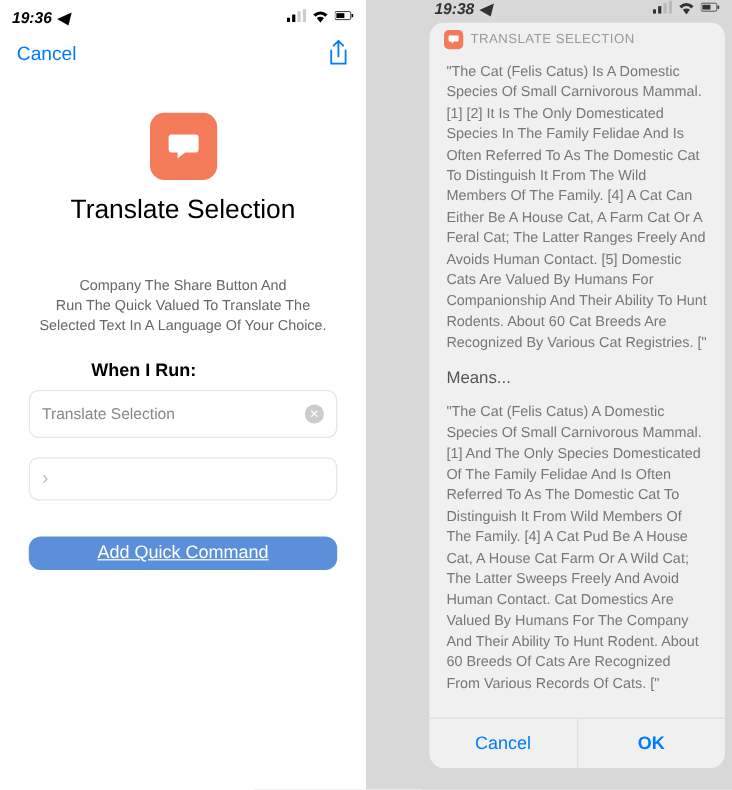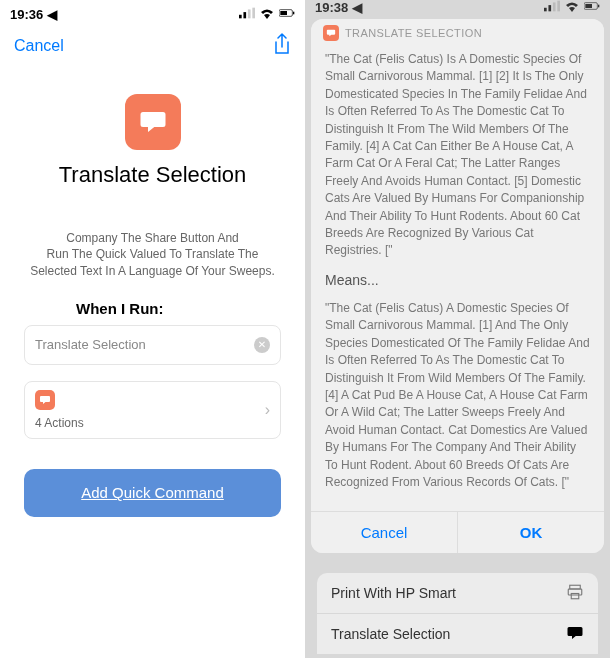--- a/index.html
+++ b/index.html
@@ -1,20 +1,20 @@
 <!DOCTYPE html>
 <html><head>
 <meta charset="utf-8">
 <style>
 * { margin: 0; padding: 0; box-sizing: border-box; font-family: -apple-system, BlinkMacSystemFont, "Segoe UI", sans-serif; }
 body { background: #fff; width: 610px; height: 658px; overflow: hidden; display: flex; }
 .screen { width: 305px; height: 658px; background: #fff; position: relative; display: flex; flex-direction: column; }
-.screen-right { background: #d8d8d8; }
-
-.statusbar { height: 28px; display: flex; align-items: center; justify-content: space-between; padding: 0 10px; font-size: 13px; font-weight: 600; color: #000; }
+.screen-right { background: #d8d8d8; padding-left: 47px; }
+
+.statusbar { height: 28px; display: flex; align-items: center; justify-content: space-between; padding: 0 10px; font-size: 13px; font-weight: 600; color: #000; font-style: italic; }
 .statusbar .sb-left { display: flex; align-items: center; gap: 4px; }
 .statusbar .sb-right { display: flex; align-items: center; gap: 4px; }
 .sb-icon svg { width: 16px; height: 12px; }
 
 .navbar { height: 36px; display: flex; align-items: center; justify-content: space-between; padding: 0 14px; }
 .navbar .cancel { color: #007aff; font-size: 16px; }
 .navbar .share { color: #007aff; }
 
 .app-icon { width: 56px; height: 56px; border-radius: 12px; background: #f47b5a; display: flex; align-items: center; justify-content: center; margin: 30px auto 12px; }
 .app-icon svg { width: 30px; height: 30px; }
@@ -27,21 +27,21 @@
 .field-row .val { font-size: 13px; color: #888; }
 .clear-btn { width: 16px; height: 16px; border-radius: 50%; background: #ccc; display: flex; align-items: center; justify-content: center; color: #fff; font-size: 10px; }
 
 .perform-row { background: #fff; border: 1px solid #e5e5e5; border-radius: 8px; margin: 0 24px 30px; padding: 8px 10px; display: flex; align-items: center; justify-content: space-between; }
 .perform-row .left { display: flex; flex-direction: column; gap: 4px; }
 .perform-row .mini-icon { width: 20px; height: 20px; border-radius: 5px; background: #f47b5a; display: flex; align-items: center; justify-content: center; margin-bottom: 2px; }
 .perform-row .mini-icon svg { width: 12px; height: 12px; }
 .perform-row .meta { font-size: 12px; color: #666; }
 .chev { color: #bbb; }
 
-.add-btn { background: #5b8fd9; color: #fff; border: none; border-radius: 10px; height: 48px; margin: 0 24px; font-size: 15px; display: flex; align-items: center; justify-content: center; }
+.add-btn { background: #5b8fd9; color: #fff; border: none; border-radius: 10px; height: 28px; margin: 0 24px; font-size: 15px; display: flex; align-items: center; justify-content: center; }
 .add-btn .u { text-decoration: underline; }
 
 
 .banner { background: #f0f0f0; padding: 6px 12px 4px; display: flex; align-items: center; gap: 6px; }
 .banner .b-icon { width: 16px; height: 16px; border-radius: 4px; background: #f47b5a; display: flex; align-items: center; justify-content: center; }
 .banner .b-icon svg { width: 10px; height: 10px; }
 .banner .b-title { font-size: 11px; color: #999; letter-spacing: 0.4px; }
 
 .result-body { background: #f0f0f0; padding: 6px 14px 10px; font-size: 12px; color: #777; line-height: 1.45; }
 .result-body .para { margin-bottom: 10px; }
@@ -104,38 +104,30 @@
         <path d="M4 4 Q2 4 2 6 L2 14 Q2 16 4 16 L8 16 L8 20 L13 16 L20 16 Q22 16 22 14 L22 6 Q22 4 20 4 Z" fill="#fff"></path>
       </svg>
   </div>
 
   <div class="title">Translate Selection</div>
   <div class="desc">
     <br>
     <br>
     <span>Company The Share Button And</span><br>
     <span>Run The Quick Valued To Translate The</span><br>
-    <span>Selected Text In A Language Of Your Sweeps.</span>
+    <span>Selected Text In A Language Of Your Choice.</span>
   </div>
 
   <div class="section-label">When I Run:</div>
   <div class="field-row">
     <span class="val">Translate Selection</span>
     <span class="clear-btn">✕</span>
   </div>
 
   <div class="perform-row">
-    <div class="left">
-      <div class="mini-icon">
-        <svg viewBox="0 0 24 24">
-            <path d="M4 4 Q2 4 2 6 L2 14 Q2 16 4 16 L8 16 L8 20 L13 16 L20 16 Q22 16 22 14 L22 6 Q22 4 20 4 Z" fill="#fff"></path>
-          </svg>
-      </div>
-      <span class="meta">4 Actions</span>
-    </div>
     <span class="chev">›</span>
   </div>
 
   <div class="add-btn">
     <span class="u">Add Quick Command</span>
   </div>
 </div>
 
 <div class="screen screen-right">
   <div class="statusbar">

